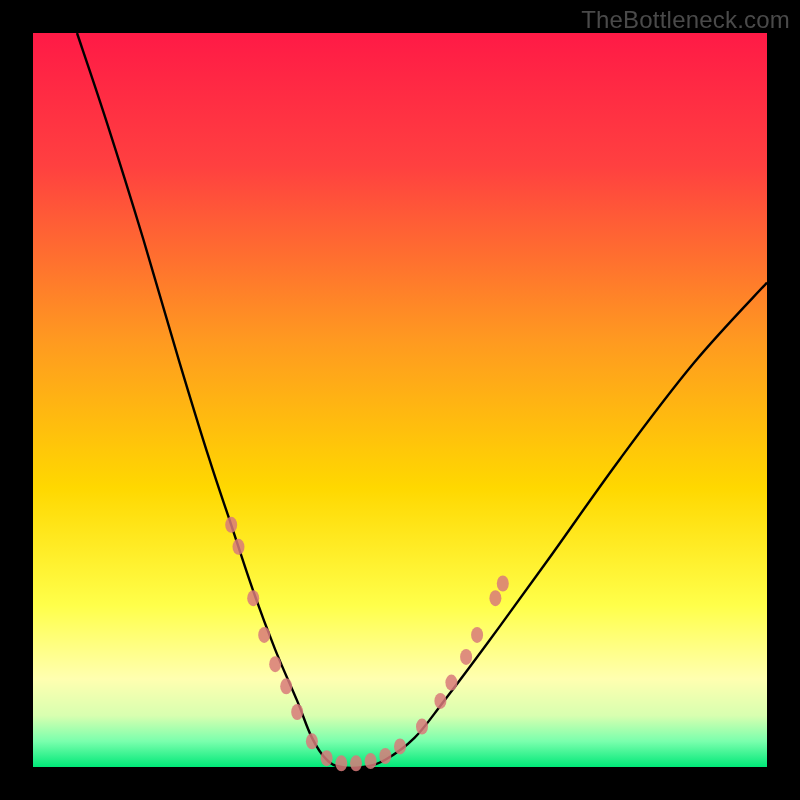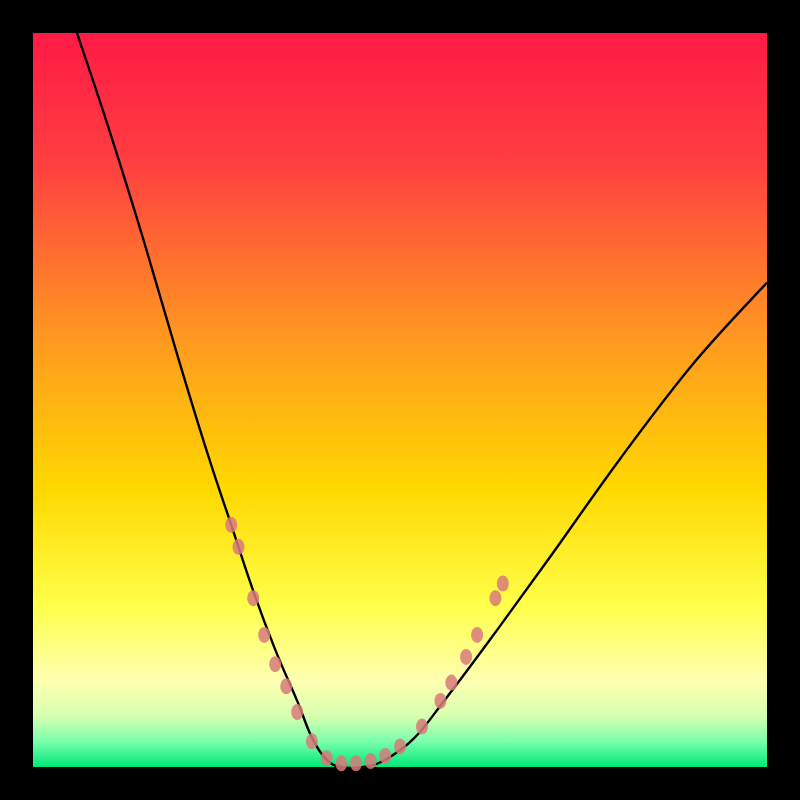--- a/index.html
+++ b/index.html
@@ -42,20 +42,21 @@
     left: 0;
     width: 734px;
     height: 734px;
     overflow: visible;
   }
 </style>
 </head>
 <body>
 
 <div class="frame">
+  <div class="watermark">TheBottleneck.com</div>
   <div class="plot" id="plot" style="background: linear-gradient(rgb(255, 26, 70) 0%, rgb(255, 64, 64) 18%, rgb(255, 154, 32) 42%, rgb(255, 216, 0) 62%, rgb(255, 255, 74) 78%, rgb(255, 255, 176) 88%, rgb(216, 255, 176) 93%, rgb(122, 255, 173) 96.5%, rgb(0, 232, 120) 100%);">
     <svg class="curve" id="svg" viewBox="0 0 734 734" preserveAspectRatio="none">
       <path id="curve-path" fill="none" stroke="#000000" stroke-width="2.4" d="M 44.0 0.0 C 49.3 15.9, 61.5 51.1, 73.4 88.1 C 85.3 125.1, 96.9 161.9, 110.1 205.5 C 123.3 249.1, 134.9 290.7, 146.8 330.3 C 158.7 369.9, 166.9 396.7, 176.2 425.7 C 185.4 454.8, 190.3 468.0, 198.2 491.8 C 206.1 515.6, 212.3 535.4, 220.2 557.8 C 228.1 580.3, 234.3 596.7, 242.2 616.6 C 250.1 636.4, 257.6 652.1, 264.2 667.9 C 270.8 683.8, 273.6 694.1, 278.9 704.6 C 284.2 715.2, 288.3 721.4, 293.6 726.7 C 298.9 731.9, 301.7 732.7, 308.3 734.0 C 314.9 735.3, 322.4 735.3, 330.3 734.0 C 338.2 732.7, 343.1 731.9, 352.3 726.7 C 361.6 721.4, 371.1 715.2, 381.7 704.6 C 392.2 694.1, 397.8 685.1, 411.0 667.9 C 424.3 650.8, 436.6 634.3, 455.1 609.2 C 473.6 584.1, 490.0 561.5, 513.8 528.5 C 537.6 495.5, 560.8 461.4, 587.2 425.7 C 613.6 390.0, 634.2 362.0, 660.6 330.3 C 687.0 298.6, 720.8 264.1, 734.0 249.6"></path>
       <g id="markers">
           <ellipse cx="198.2" cy="491.8" rx="6" ry="8" fill="#d87a7a" fill-opacity="0.85"></ellipse>
           <ellipse cx="205.5" cy="513.8" rx="6" ry="8" fill="#d87a7a" fill-opacity="0.85"></ellipse>
           <ellipse cx="220.2" cy="565.2" rx="6" ry="8" fill="#d87a7a" fill-opacity="0.85"></ellipse>
           <ellipse cx="231.2" cy="601.9" rx="6" ry="8" fill="#d87a7a" fill-opacity="0.85"></ellipse>
           <ellipse cx="242.2" cy="631.2" rx="6" ry="8" fill="#d87a7a" fill-opacity="0.85"></ellipse>
           <ellipse cx="253.2" cy="653.3" rx="6" ry="8" fill="#d87a7a" fill-opacity="0.85"></ellipse>

